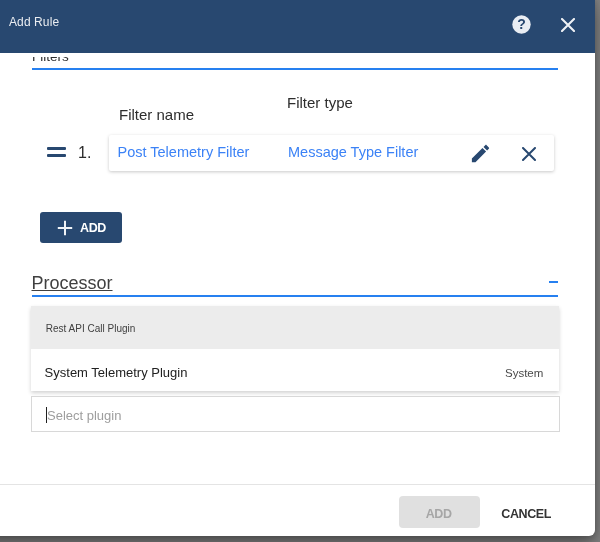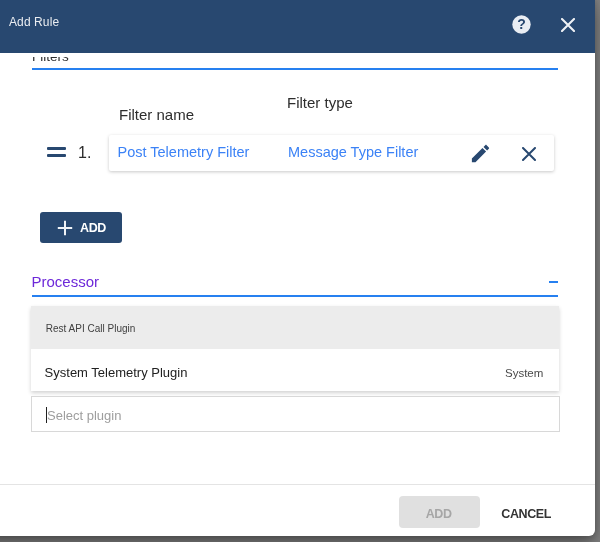--- a/index.html
+++ b/index.html
@@ -63,21 +63,21 @@
       <svg class="abs" style="left:542px; top:93.5px;" width="14" height="14" viewBox="0 0 14 14">
         <path d="M1 1 L13 13 M13 1 L1 13" stroke="#284870" stroke-width="2" stroke-linecap="round"></path>
       </svg>
 
       <div class="abs" style="left:60px; top:158.5px; width:82px; height:31.5px; background:#284870; border-radius:3px;"></div>
       <svg class="abs" style="left:77px; top:167px;" width="16" height="16" viewBox="0 0 16 16">
         <path d="M8 0.8 V15.2 M0.8 8 H15.2" stroke="#f0f3f7" stroke-width="2"></path>
       </svg>
       <div class="abs" style="left:100px; top:167.5px; font-size:12.5px; font-weight:bold; letter-spacing:-0.4px; color:#fff;">ADD</div>
 
-      <div class="abs" style="left:51.5px; top:219.5px; font-size:15px; color:#6d28d9;">Processor</div>
+      <div class="abs" style="left:51.5px; top:219.5px; font-size:18px; color:#404040;text-decoration:underline;">Processor</div>
 
       <div class="abs" style="left:568.5px; top:227.8px; width:9.5px; height:2.3px; background:#2680f0;"></div>
 
       <div class="abs" style="left:52px; top:242px; width:526px; height:2.2px; background:#2680f0;"></div>
 
       <div class="abs" style="left:51px; top:253px; width:528px; height:84.5px; background:#fff; box-shadow:0 2px 4px rgba(0,0,0,0.18);"></div>
       <div class="abs" style="left:51px; top:253px; width:528px; height:43px; background:#ececec;"></div>
       <div class="abs" style="left:65.8px; top:269.5px; font-size:10px; color:#404040;">Rest API Call Plugin</div>
       <div class="abs" style="left:64.6px; top:311.5px; font-size:13px; color:#212121;">System Telemetry Plugin</div>
       <div class="abs" style="left:525px; top:313.5px; font-size:11.5px; color:#4a4a4a;text-align:center;">System</div>

